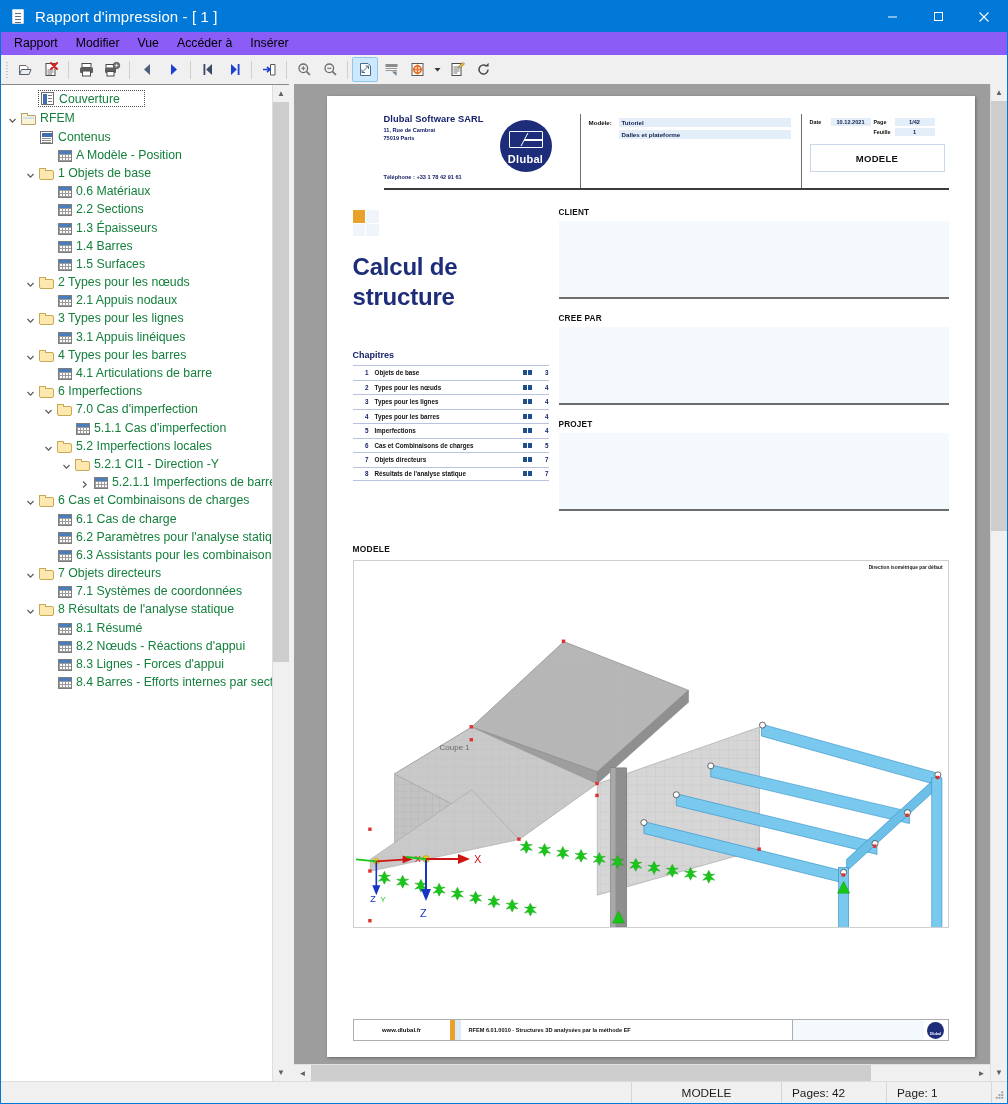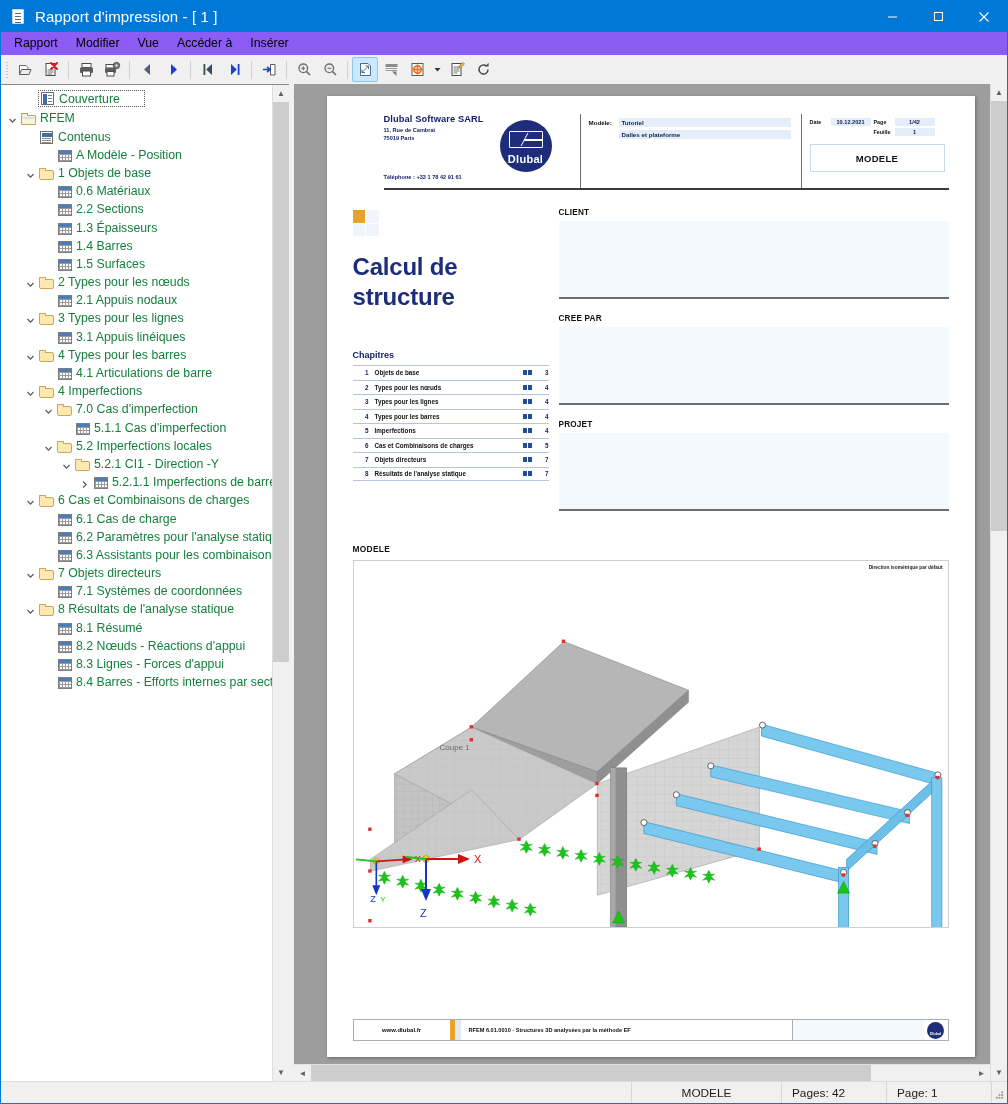--- a/index.html
+++ b/index.html
@@ -588,21 +588,21 @@
                 <svg width="9" height="9" viewBox="0 0 9 9">
                   <path d="M1.5 3 L4.5 6.2 L7.5 3" fill="none" stroke="#5a5a5a" stroke-width="1.2"></path>
                 </svg>
               </span>
               <span class="ticon">
                 <span class="ico-folder">
                   <span class="f-body"></span>
                   <span class="f-tab"></span>
                 </span>
               </span>
-              <span class="tlabel">4 Imperfections</span>
+              <span class="tlabel">6 Imperfections</span>
             </div>
             <div class="trow">
               <span style="display:inline-block;width:38px;flex:0 0 38px"></span>
               <span class="twist">
                 <svg width="9" height="9" viewBox="0 0 9 9">
                   <path d="M1.5 3 L4.5 6.2 L7.5 3" fill="none" stroke="#5a5a5a" stroke-width="1.2"></path>
                 </svg>
               </span>
               <span class="ticon">
                 <span class="ico-folder">

